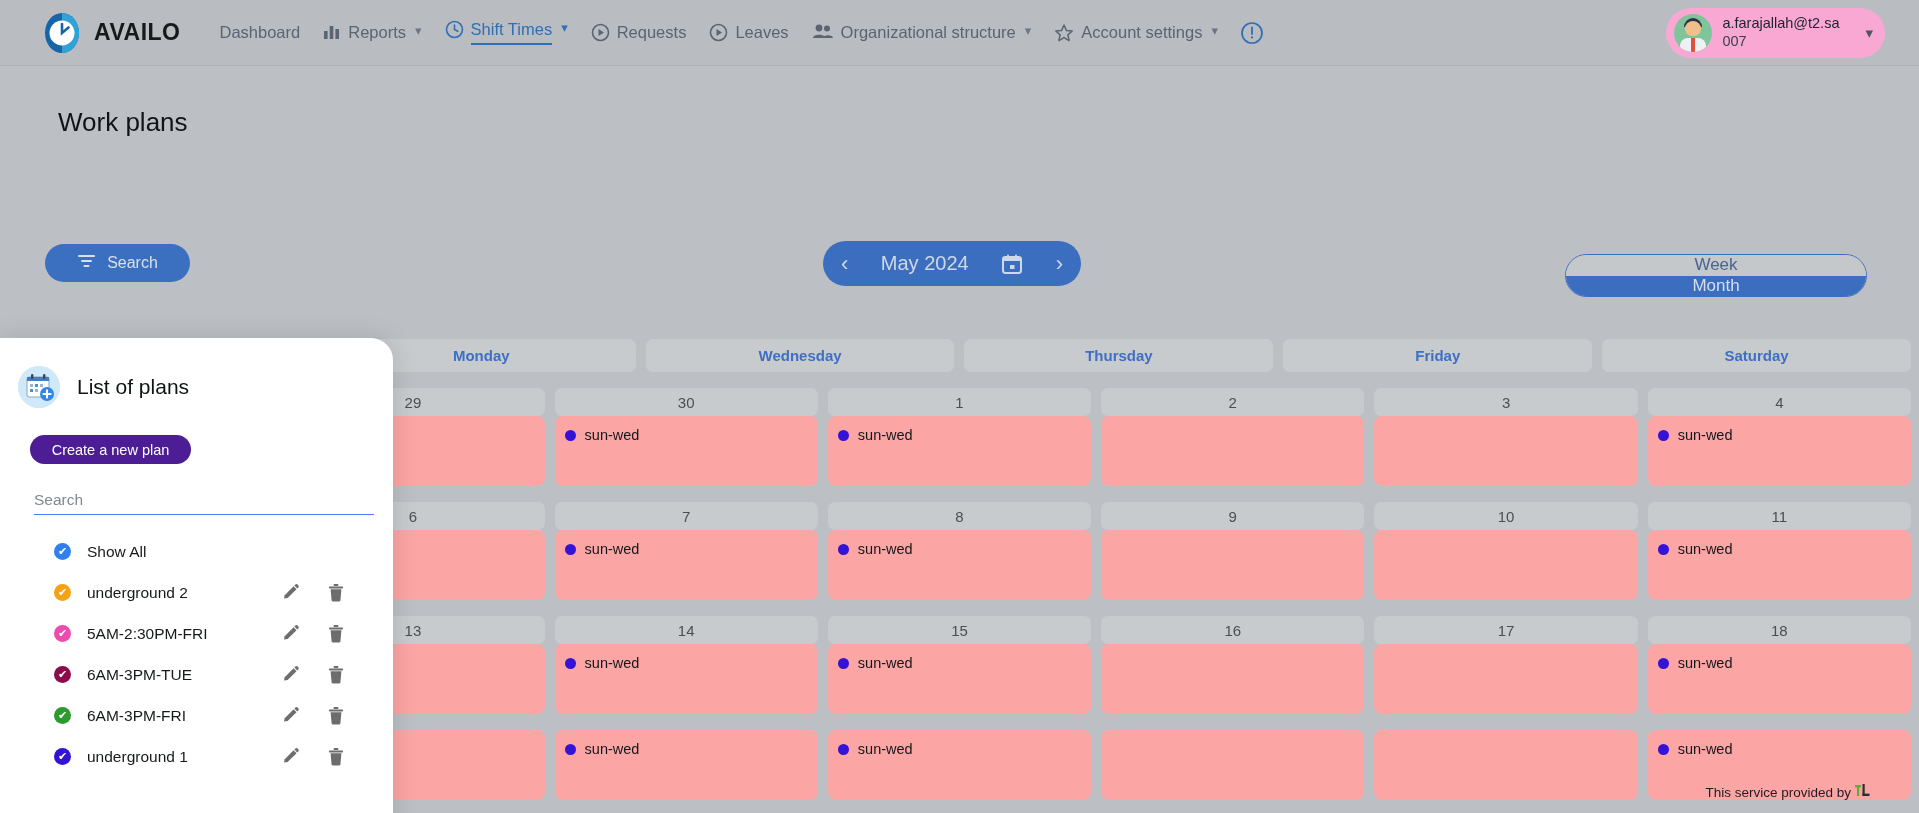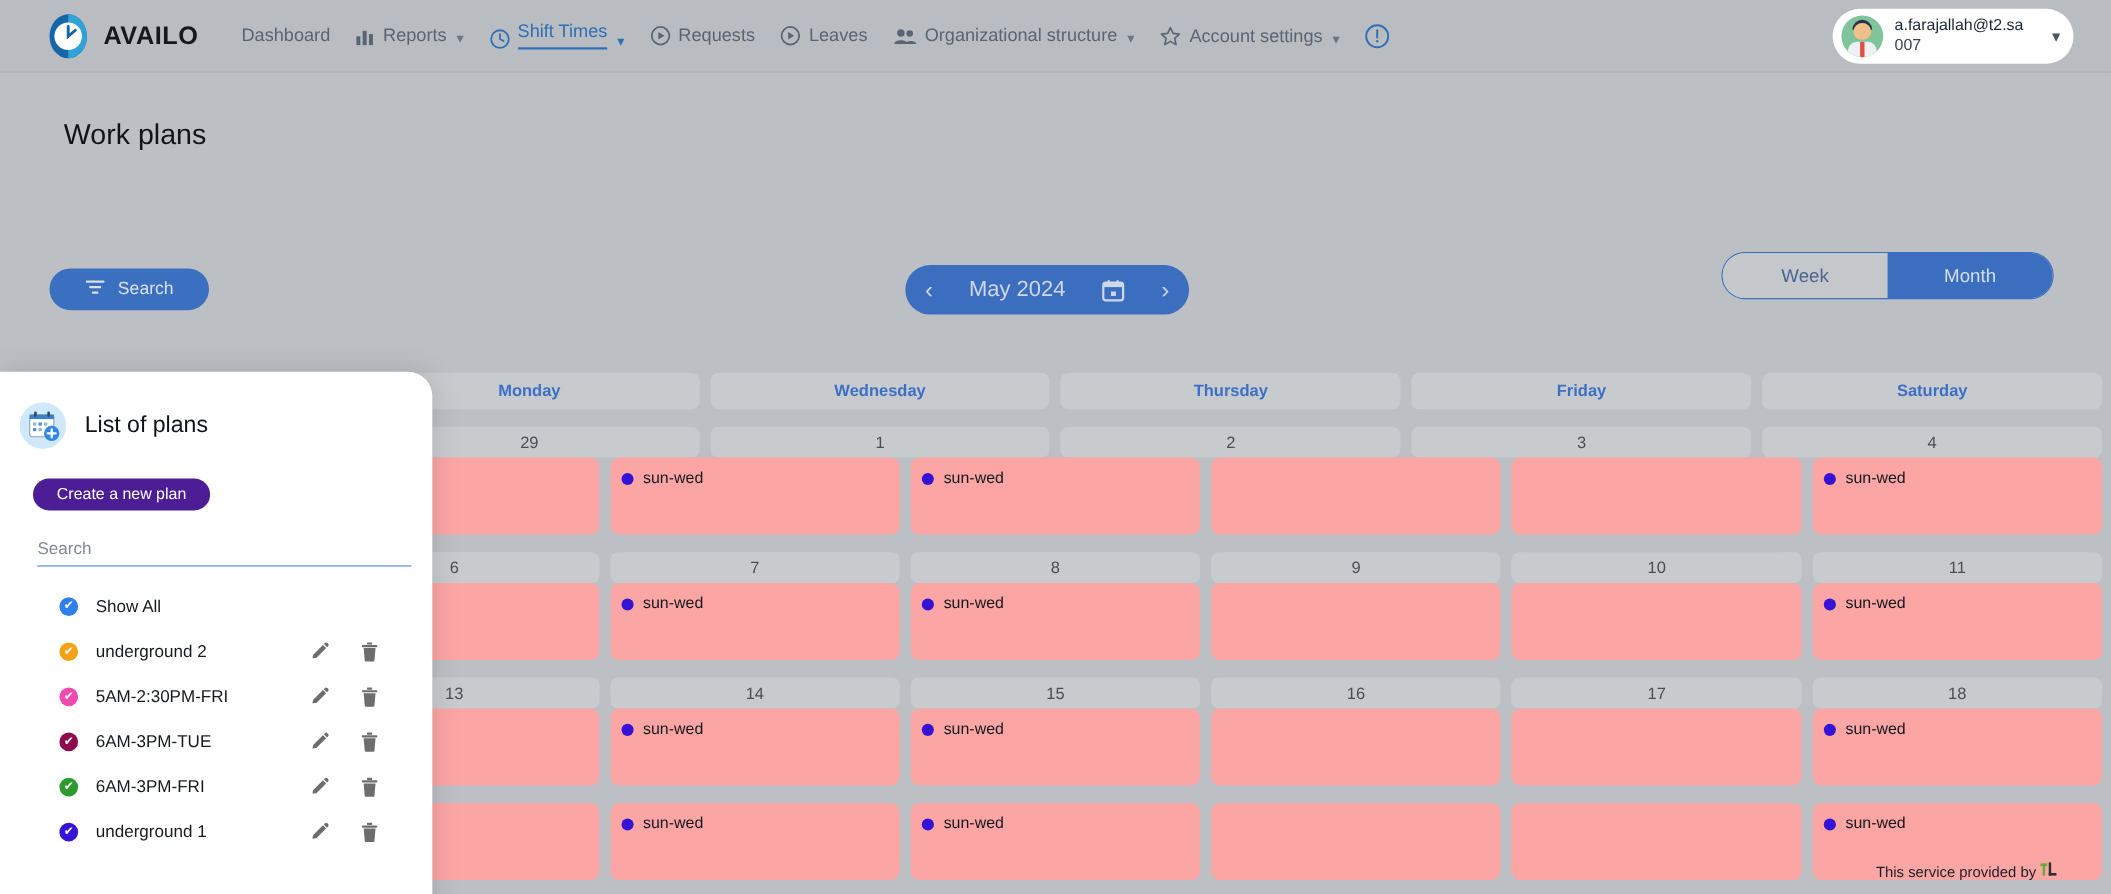--- a/index.html
+++ b/index.html
@@ -21,38 +21,38 @@
     border-bottom: 1px solid #aeb2b6;
   }
   .brand { display: flex; align-items: center; margin-left: 20px; margin-right: 30px; }
   .brand-mark { width: 44px; height: 44px; position: relative; }
   .brand-name {
     font-size: 23px; font-weight: bold; color: #16181a;
     letter-spacing: 0.5px; margin-left: 10px;
   }
   .nav-items { display: flex; align-items: center; gap: 5px; }
   .nav-item {
-    display: flex; align-items: flex-end; gap: 7px;
+    display: flex; align-items: flex-start; gap: 7px;
     padding: 6px 9px;
     color: #5a6472; font-size: 16.5px;
     cursor: pointer; white-space: nowrap;
   }
   .nav-item.active { color: #2f6fb5; }
   .nav-item.active .nav-label {
     border-bottom: 2.5px solid #2f6fb5; padding-bottom: 4px;
   }
   .nav-icon { display: inline-flex; align-items: center; justify-content: center; }
   .caret { font-size: 13px; color: #6d7684; margin-left: 2px; }
   .nav-spacer { flex: 1; }
 
   .alert-icon-wrap { margin-left: 8px; cursor: pointer; display: flex; align-items: center;}
 
   .user-chip {
     display: flex; align-items: center; gap: 10px;
-    background: #ffffff; border-radius: 26px;
+    background: #f9a8d4; border-radius: 26px;
     padding: 6px 12px 6px 8px; cursor: pointer;
     margin-right: 14px;
   }
   .avatar {
     width: 38px; height: 38px; border-radius: 50%;
     background: #7fc49a; position: relative; overflow: hidden; flex: none;
   }
   .avatar .head { position:absolute; left:11px; top:7px; width:16px; height:15px; border-radius:50% 50% 45% 45%; background:#f0c08a; }
   .avatar .hair { position:absolute; left:10px; top:4px; width:18px; height:9px; border-radius:9px 9px 0 0; background:#2c3246; }
   .avatar .body { position:absolute; left:6px; top:24px; width:26px; height:16px; border-radius:8px 8px 0 0; background:#eef1f4; }
@@ -85,24 +85,24 @@
     width: 258px; height: 45px;
     background: #3c6ec0; border-radius: 23px;
     display: flex; align-items: center; justify-content: space-between;
     padding: 0 18px; color: #cfd8e6;
   }
   .date-nav .chev { font-size: 22px; cursor: pointer; line-height: 1; }
   .date-label { font-size: 20px; color: #cfd8e6; }
   .cal-ico { cursor: pointer; display: flex; }
 
   .view-toggle {
-    position: absolute; left: 1565px; top: 163px;
+    position: absolute; left: 1565px; top: 188px;
     width: 302px; height: 43px;
     border: 1.5px solid #3c6ec0; border-radius: 22px;
-    display: flex; overflow: hidden;
+    display: flex; overflow: hidden; flex-direction: column;
   }
   .view-toggle div {
     flex: 1; display: flex; align-items: center; justify-content: center;
     font-size: 17px; cursor: pointer; color: #4a6391; background: #c5c8cb;
   }
   .view-toggle div.active { background: #3c6ec0; color: #d7dfea; }
 
   
   .calendar { position: absolute; left: 8px; top: 273px; width: 1903px; }
   .cal-row { display: flex; gap: 10px; margin-bottom: 0; }
@@ -353,20 +353,23 @@
         </div>
       </div>
     <div id="cal-rows">
         <div class="row-gap"></div>
         <div class="cal-row">
           <div class="cal-cell">
             <div class="datehead">28</div>
           </div>
           <div class="cal-cell">
             <div class="datehead">29</div>
+          </div>
+          <div class="cal-cell">
+            <div class="datehead">30</div>
           </div>
           <div class="cal-cell">
             <div class="datehead">1</div>
           </div>
           <div class="cal-cell">
             <div class="datehead">2</div>
           </div>
           <div class="cal-cell">
             <div class="datehead">3</div>
           </div>

